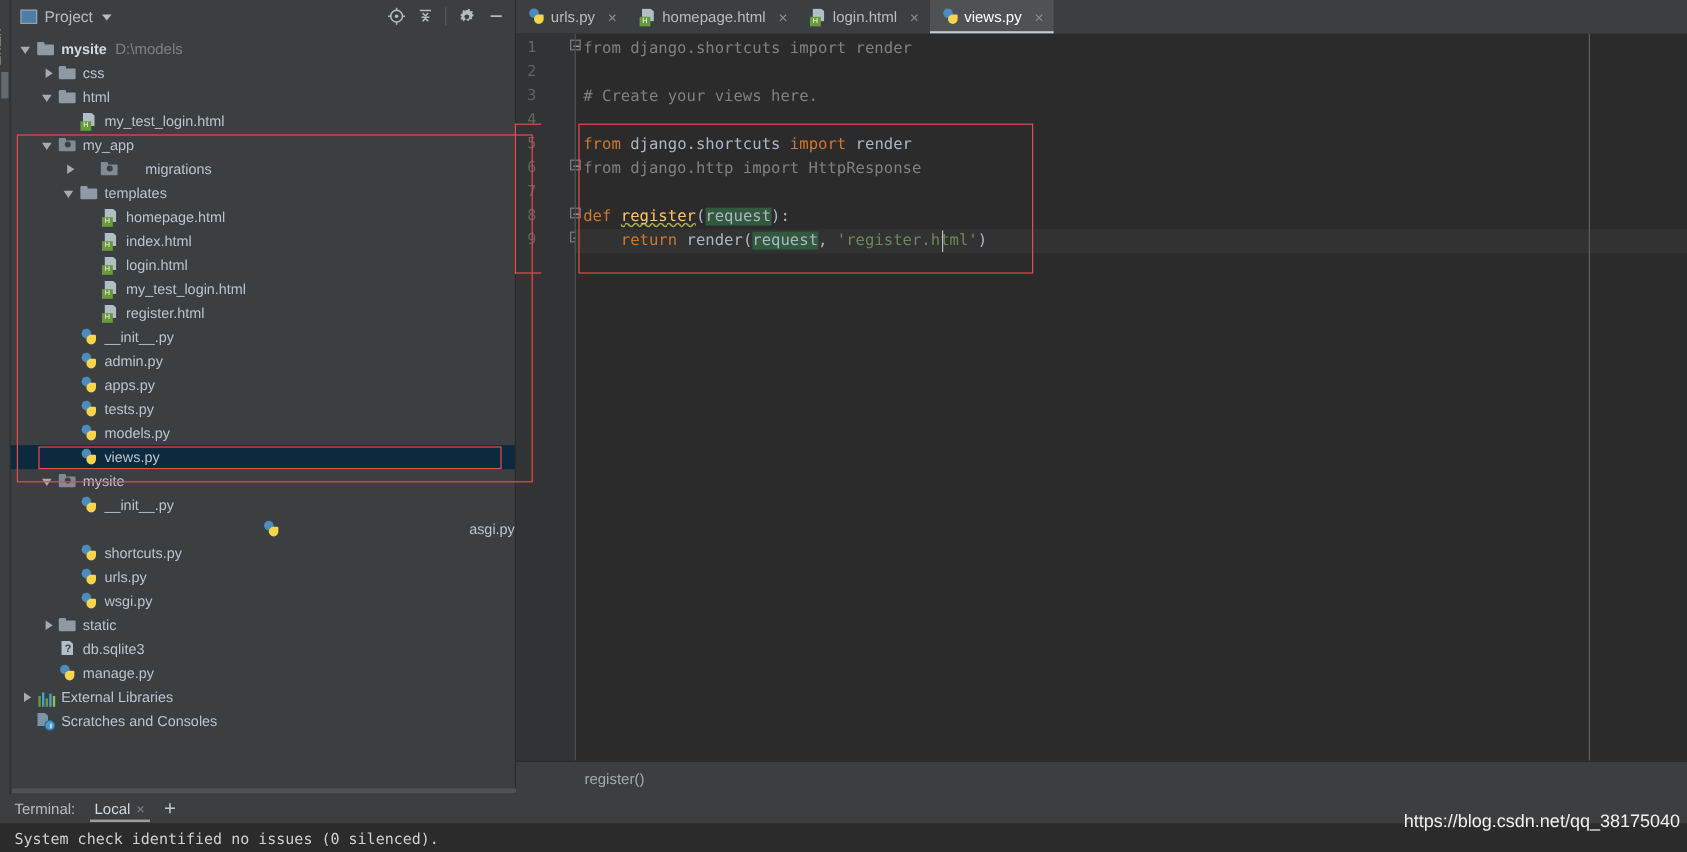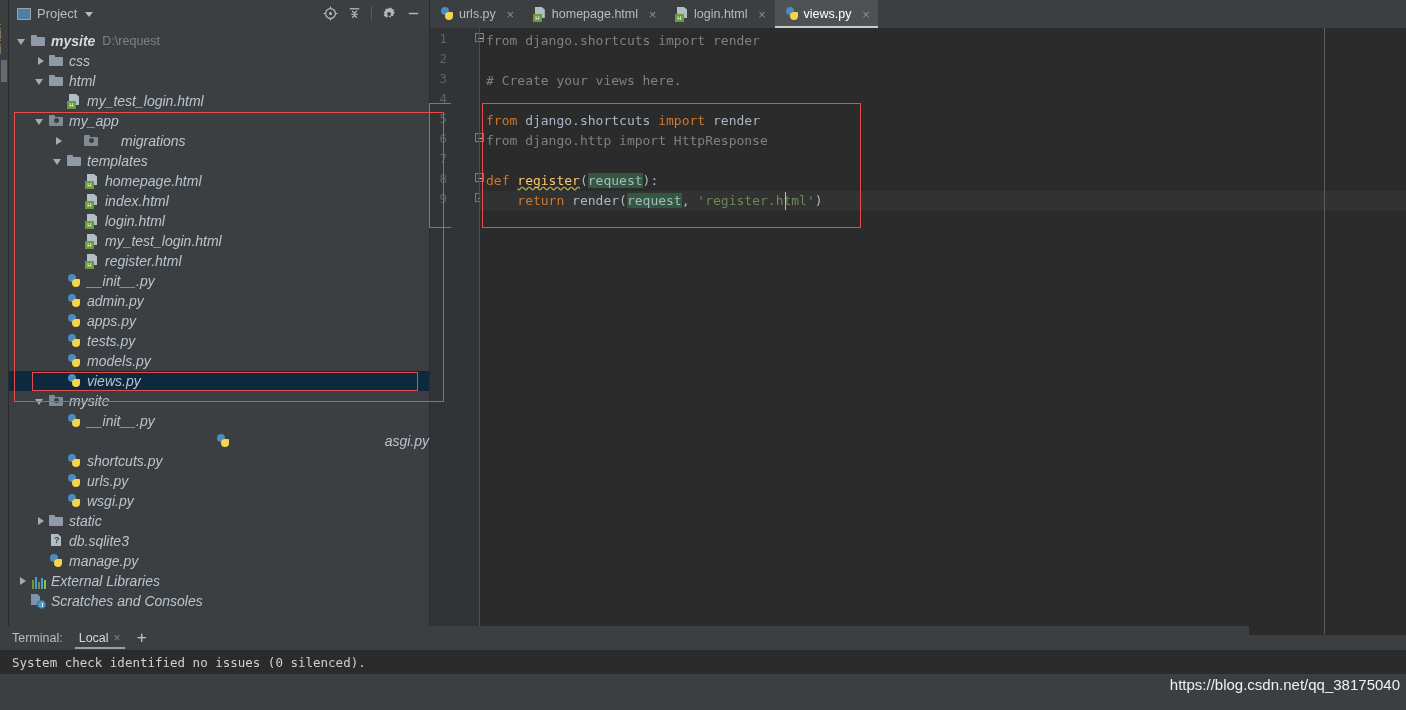--- a/index.html
+++ b/index.html
@@ -69,21 +69,21 @@
   .tw.closed::before {
     content: ''; position: absolute; left: 3px; top: 1px;
     border-top: 4.5px solid transparent; border-bottom: 4.5px solid transparent;
     border-left: 6px solid #a8aaab;
   }
   .tw.open::before {
     content: ''; position: absolute; left: 0px; top: 3px;
     border-left: 4.5px solid transparent; border-right: 4.5px solid transparent;
     border-top: 6px solid #a8aaab;
   }
-  .row-label { color: #b9c4ce; font-size: 14px; font-style: italic; }
+  .row-label { color: #b9c4ce; font-size: 12px; }
   .row-label.bold { font-weight: bold; color: #d4d9de; }
   .row-sub { color: #808080; font-size: 12.5px; margin-left: 7px; }
 
   
   .ic { width: 16px; height: 16px; flex: 0 0 16px; margin-right: 5px; position: relative; }
   .ic-folder::before {
     content:''; position:absolute; left:1px; top:4px; width:14px; height:9px;
     background:#8e9ba6; border-radius:1px;
   }
   .ic-folder::after {
@@ -231,21 +231,21 @@
   
   .breadcrumb-bar {
     position: absolute; left: 0; top: 634px; width: 976px; height: 28px;
     background: #3c3f41; border-top: 1px solid #2b2b2b;
     display: flex; align-items: center; padding-left: 57px;
   }
   .breadcrumb-text { font-size: 12.5px; color: #a4a9ac; }
 
   
   .term-panel {
-    position: absolute; left: 0; top: 626px; width: 1249px; height: 48px;
+    position: absolute; left: 0; top: 662px; width: 1249px; height: 48px;
     background: #3c3f41;
   }
   .term-header {
     position: relative; height: 24px; display: flex; align-items: center;
     padding-left: 12px; gap: 12px;
   }
   .term-label { font-size: 12.5px; color: #bbbbbb; }
   .term-tab {
     display:flex; align-items:center; gap:5px; padding: 0 4px 1px 4px;
     position: relative; cursor: pointer;
@@ -318,21 +318,21 @@
           </svg>
         </div>
       </div>
     </div>
 
     <div class="tree" id="tree">
         <div class="tree-row" style="padding-left: 8px;">
           <span class="tw open"></span>
           <span class="ic ic-folder"></span>
           <span class="row-label bold">mysite</span>
-          <span class="row-sub">D:\request</span>
+          <span class="row-sub">D:\models</span>
         </div>
         <div class="tree-row" style="padding-left: 26px;">
           <span class="tw closed"></span>
           <span class="ic ic-folder"></span>
           <span class="row-label">css</span>
         </div>
         <div class="tree-row" style="padding-left: 26px;">
           <span class="tw open"></span>
           <span class="ic ic-folder"></span>
           <span class="row-label">html</span>

